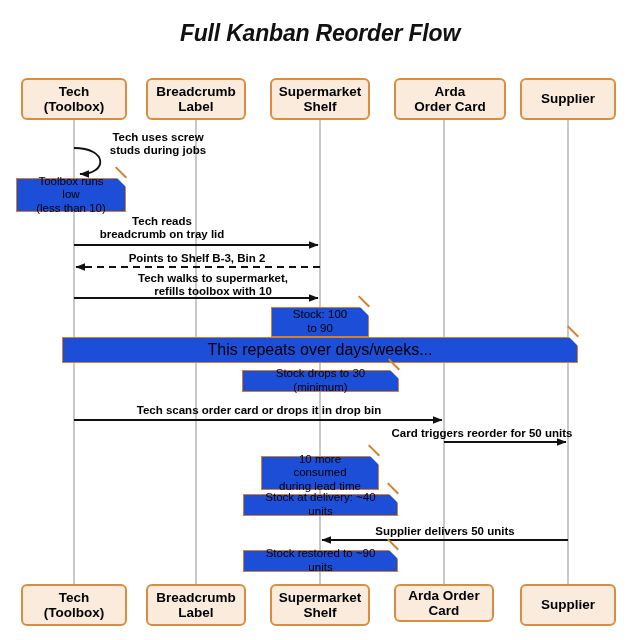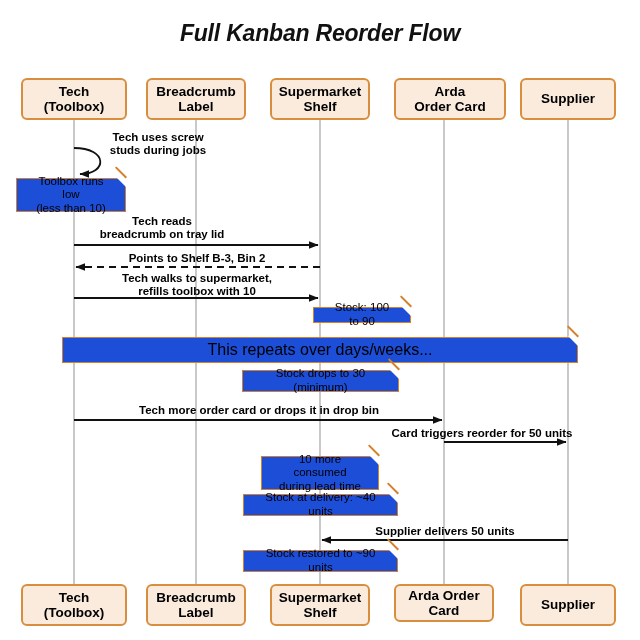--- a/index.html
+++ b/index.html
@@ -182,33 +182,33 @@
   <div class="participant" style="left:520px; top:584px; width:96px; height:42px;">Supplier</div>
 
   <div class="msg-label" style="left:78px; top:131px; width:160px;">Tech uses screw
 studs during jobs</div>
 
   <div class="msg-label" style="left:74px; top:215px; width:176px;">Tech reads
 breadcrumb on tray lid</div>
 
   <div class="msg-label" style="left:74px; top:252px; width:246px;">Points to Shelf B-3, Bin 2</div>
 
-  <div class="msg-label" style="left:74px; top:272px; width:246px;">Tech walks to supermarket,
+  <div class="msg-label" style="left:74px; top:272px; width:246px;padding-left:16px;">Tech walks to supermarket,
 refills toolbox with 10</div>
 
-  <div class="msg-label" style="left:74px; top:404px; width:370px;">Tech more order card or drops it in drop bin</div>
+  <div class="msg-label" style="left:74px; top:404px; width:370px;">Tech scans order card or drops it in drop bin</div>
 
   <div class="msg-label" style="left:354px; top:427px; width:256px;">Card triggers reorder for 50 units</div>
 
   <div class="msg-label" style="left:322px; top:525px; width:246px;">Supplier delivers 50 units</div>
 
   <div class="note" style="left:16px; top:178px; width:110px; height:34px;">Toolbox runs low
 (less than 10)</div>
 
-  <div class="note" style="left:271px; top:307px; width:98px; height:16px;margin-left:42px;">Stock: 100 to 90</div>
+  <div class="note" style="left:271px; top:307px; width:98px; height:30px;">Stock: 100 to 90</div>
 
   <div class="note note-wide" style="left:62px; top:337px; width:516px; height:26px;">This repeats over days/weeks...</div>
 
   <div class="note" style="left:242px; top:370px; width:157px; height:22px;">Stock drops to 30 (minimum)</div>
 
   <div class="note" style="left:261px; top:456px; width:118px; height:34px;">10 more consumed
 during lead time</div>
 
   <div class="note" style="left:243px; top:494px; width:155px; height:22px;">Stock at delivery: ~40 units</div>
 

